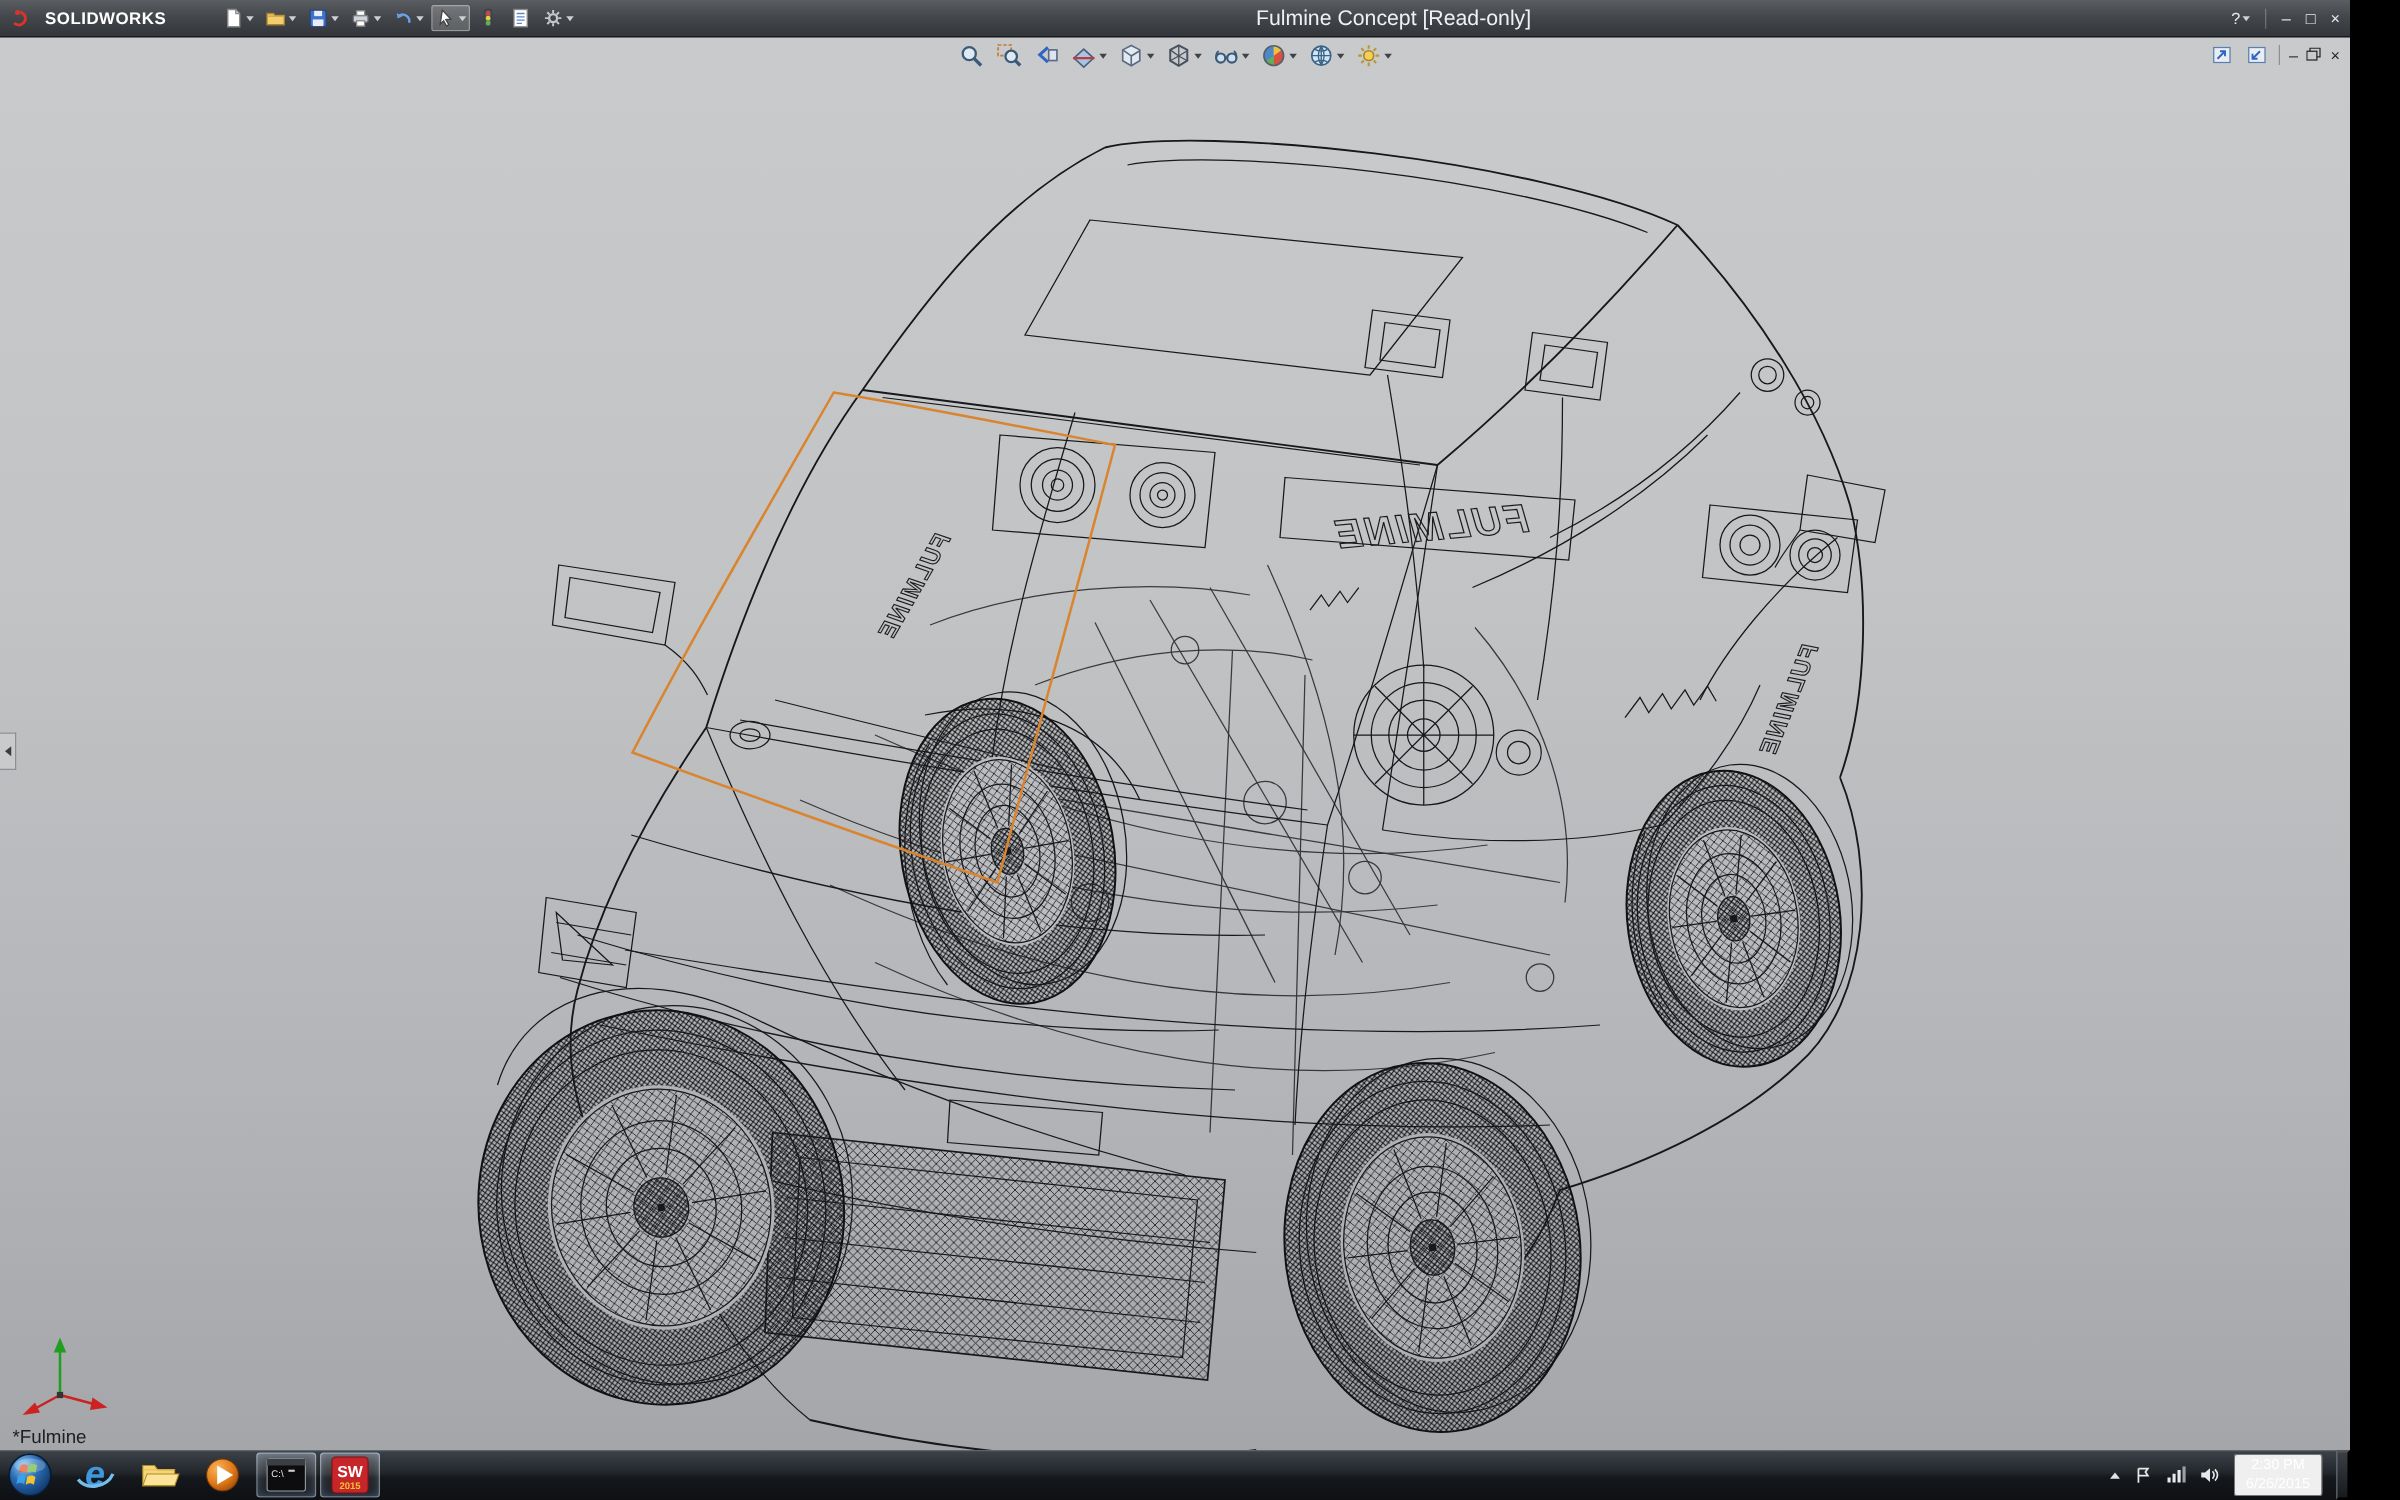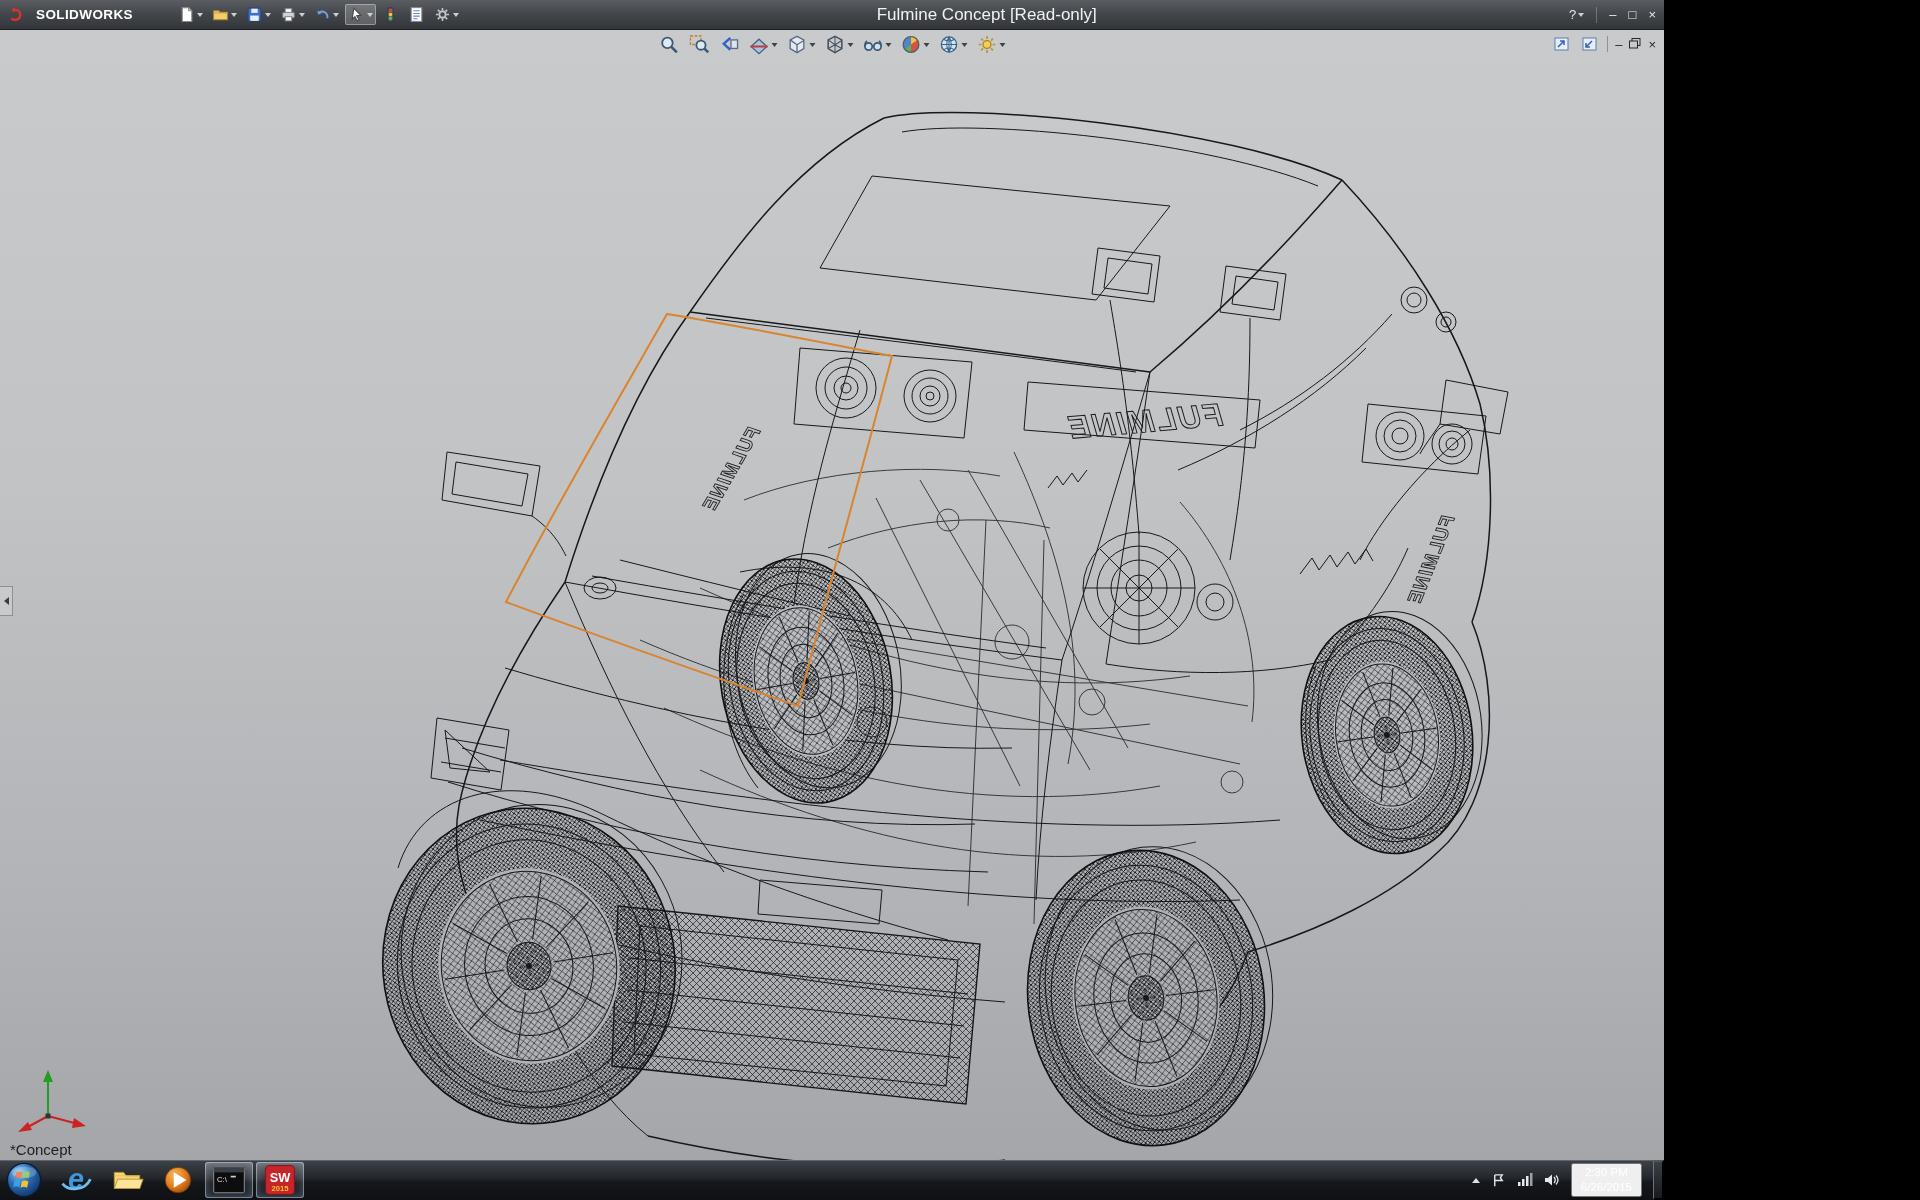--- a/index.html
+++ b/index.html
@@ -1,17 +1,17 @@
 <!DOCTYPE html>
 <html><head>
 <meta charset="utf-8">
 <style>
   * { margin:0; padding:0; box-sizing:border-box; }
   html,body { width:1920px; height:1200px; overflow:hidden; font-family:"Liberation Sans",sans-serif; background:#000; }
-  .app { width:1664px; height:1200px; display:flex; flex-direction:column; }
+  .app { width:1880px; height:1200px; display:flex; flex-direction:column; }
 
   
   .titlebar { height:30px; flex:0 0 30px; display:flex; align-items:center; position:relative;
     background:linear-gradient(180deg,#5a5d62 0%,#44474b 45%,#323539 100%);
     border-bottom:1px solid #1d1f22; color:#e9eaec; padding:0 8px; }
   .brand { display:flex; align-items:center; gap:6px; }
   .brand-logo { width:22px; height:20px; }
   .brand-text { font-size:13.5px; font-weight:bold; letter-spacing:.4px; color:#fff; }
   .tb-tools { display:flex; align-items:center; gap:3px; margin-left:42px; }
   .tool { display:flex; align-items:center; gap:2px; padding:2px 3px; border-radius:2px; background:transparent; border:none; cursor:default; }
@@ -494,21 +494,21 @@
     <svg class="triad" width="84" height="76" viewBox="0 0 84 76">
       <line x1="40" y1="52" x2="40" y2="16" stroke="#1f9e1f" stroke-width="2"></line>
       <polygon points="40,6 35,18 45,18" fill="#1f9e1f"></polygon>
       <line x1="40" y1="52" x2="70" y2="60" stroke="#cc2222" stroke-width="2"></line>
       <polygon points="78,62 66,54 64,64" fill="#cc2222"></polygon>
       <line x1="40" y1="52" x2="18" y2="64" stroke="#cc2222" stroke-width="2"></line>
       <polygon points="10,68 20,58 24,66" fill="#cc2222"></polygon>
       <rect x="37.5" y="49.5" width="5" height="5" fill="#333"></rect>
     </svg>
 
-    <span class="view-label">*Concept</span>
+    <span class="view-label">*Fulmine</span>
   </div>
 
   <div class="taskbar">
     <button class="start-orb">
       <svg width="38" height="38" viewBox="0 0 40 40">
         <defs>
           <radialGradient id="orbg" cx="35%" cy="28%" r="80%">
             <stop offset="0" stop-color="#8ecdf5"></stop>
               <stop offset="0.45" stop-color="#2b6db5"></stop>
               <stop offset="1" stop-color="#0e3261"></stop>

